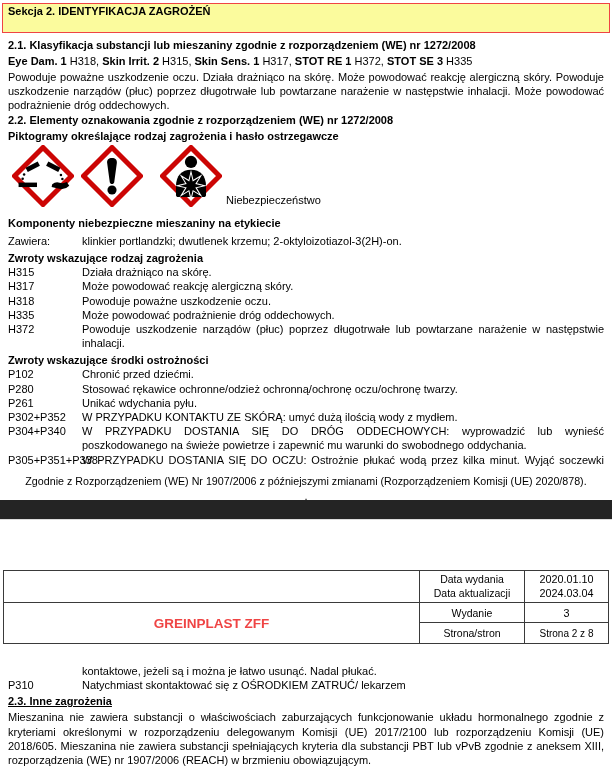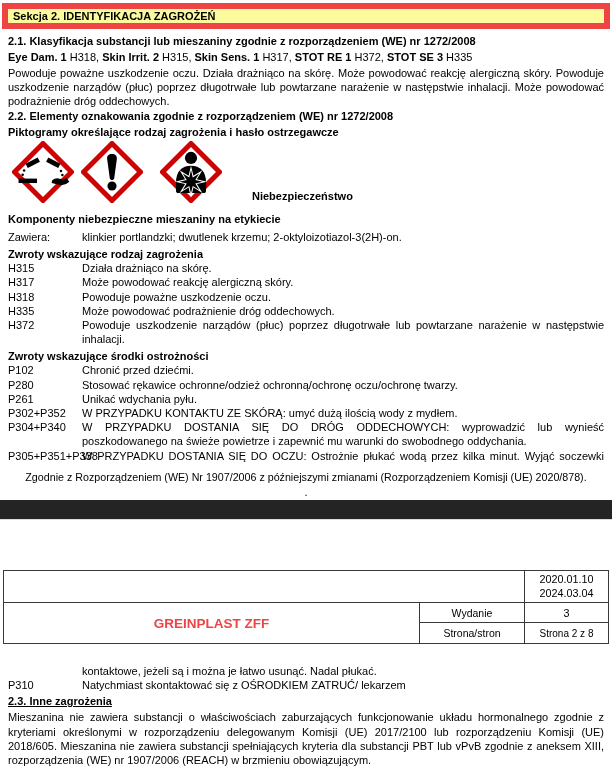--- a/index.html
+++ b/index.html
@@ -6,35 +6,35 @@
   body{
     width:612px;height:776px;background:#ffffff;color:#000;
     font-family:"Liberation Sans",sans-serif;font-size:11px;
     overflow:hidden;position:relative;
   }
   .pad{padding:0 8px;}
   .top-block{height:500px;overflow:hidden;}
   b,.bold{font-weight:bold;}
 
   .section-bar{
-    margin:3px 2px 2px 2px;background:#fbfb9d;border:6px solid #ef4444;
-    padding:1px 5px 0 5px;font-weight:bold;line-height:13px;
+    margin:3px 2px 2px 2px;background:#fbfb9d;border:1px solid #ef4444;
+    padding:1px 5px 14px 5px;font-weight:bold;line-height:13px;
   }
   .h{font-weight:bold;line-height:13px;}
   .h21{margin-top:6px;}
   .class-line{margin-top:3px;line-height:13px;}
   .para{margin-top:2px;line-height:14px;text-align:justify;}
   .h22{margin-top:2px;}
   .picto-h{margin-top:3px;}
 
   .picto-row{margin-top:2px;display:flex;align-items:flex-end;}
   .picto{width:62px;height:62px;flex:none;}
   .picto.g1{margin-left:4px;margin-right:7px;}
   .picto.g2{margin-right:17px;}
-  .signal{font-weight:bold;margin-left:30px;margin-bottom:1px;line-height:12px;}
+  .signal{font-weight:normal;margin-left:4px;margin-bottom:1px;line-height:12px;}
 
   .components-h{margin-top:10px;}
   .rowline{display:flex;line-height:14.2px;}
   .rowline .code{width:74px;flex:none;}
   .rowline .desc{flex:1;text-align:justify;}
   .rowline .desc.nj{text-align:left;}
   .jlast{text-align-last:justify;}
   .contains-row{margin-top:4px;}
   .sub-h{margin-top:3px;font-weight:bold;line-height:14px;}
   .reach-note{margin-top:8px;text-align:center;font-size:10.7px;line-height:12px;}
@@ -171,20 +171,24 @@
     <div class="dot-line">.</div>
   </div>
 </div>
 
 <div class="page-bar"></div>
 <div class="page-bar-shadow"></div>
 <div class="mid-gap"></div>
 
 <div class="hdr-table">
   <div class="cell c-product">GREINPLAST ZFF</div>
+  <div class="cell c-dl">
+    <div>Data wydania</div>
+    <div>Data aktualizacji</div>
+  </div>
   <div class="cell c-dv">
     <div>2020.01.10</div>
     <div>2024.03.04</div>
   </div>
   <div class="cell c-wl">Wydanie</div>
   <div class="cell c-wv">3</div>
   <div class="cell c-sl">Strona/stron</div>
   <div class="cell c-sv">Strona 2 z 8</div>
 </div>
 

